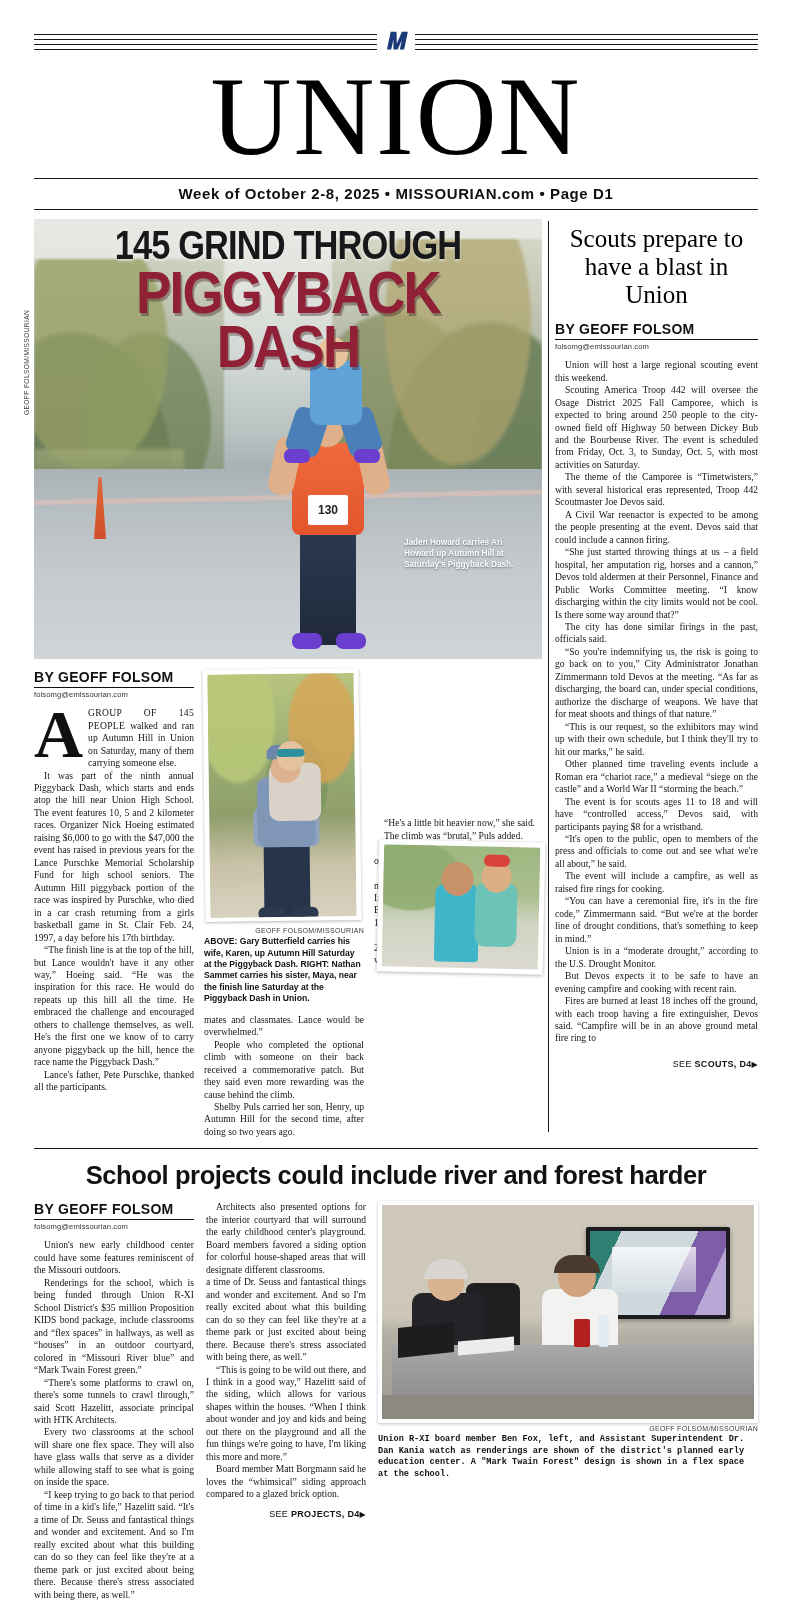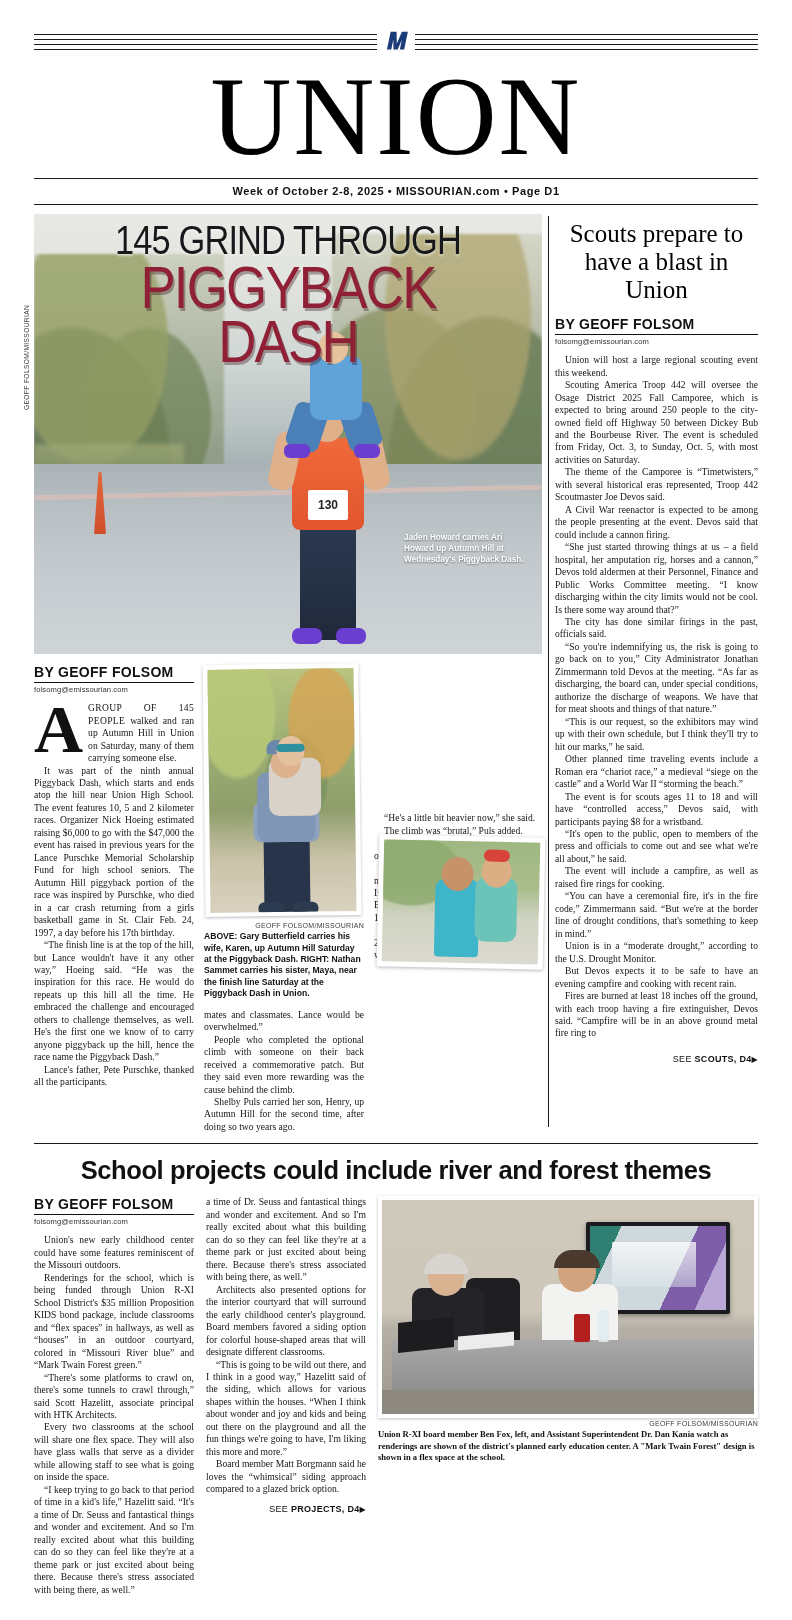--- a/index.html
+++ b/index.html
@@ -39,21 +39,21 @@
     line-height: 0.93;
     letter-spacing: 2px;
     color: #000;
     margin-top: 8px;
     font-weight: normal;
   }
   .nameplate-rule-top { border-top: 1px solid #1a1a1a; margin-top: 10px; }
   .dateline {
     text-align: center;
     font-family: "Liberation Sans", sans-serif;
-    font-size: 11px; font-weight: bold; letter-spacing: 0.6px;
+    font-size: 15px; font-weight: bold; letter-spacing: 0.6px;
     color: #111; padding: 6px 0 7px 0;
   }
   .nameplate-rule-bot { border-top: 1.6px solid #1a1a1a; }
 
   
   .body-wrap { padding: 0 34px; position: relative; }
 
   .top-section { display: flex; position: relative; margin-top: 9px; }
   .left-block { width: 508px; position: relative; }
   .vrule { width: 13px; position: relative; }
@@ -128,21 +128,21 @@
   .rider{position:absolute;bottom:180px;left:14px;width:96px;height:140px;}
   .rd-torso{position:absolute;bottom:40px;left:26px;width:52px;height:64px;background:#5fa3d8;border-radius:10px;}
   .rd-head{position:absolute;bottom:96px;left:34px;width:30px;height:32px;background:#e7c39d;border-radius:50%;}
   .rd-leg1{position:absolute;bottom:10px;left:6px;width:34px;height:46px;background:#4a7fb8;border-radius:8px;transform:rotate(18deg);}
   .rd-leg2{position:absolute;bottom:10px;left:60px;width:34px;height:46px;background:#4a7fb8;border-radius:8px;transform:rotate(-18deg);}
   .rd-shoe1{position:absolute;bottom:2px;left:0px;width:26px;height:14px;background:#6a3fd0;border-radius:6px;}
   .rd-shoe2{position:absolute;bottom:2px;left:70px;width:26px;height:14px;background:#6a3fd0;border-radius:6px;}
 
   .hero-headline {
     position: absolute; left: 0; right: 0; top: 8px; text-align: center;
-    font-family: "Liberation Sans", sans-serif; font-weight: normal;
+    font-family: "Liberation Sans", sans-serif; font-weight: bold;
     z-index: 4;
   }
   .hl1 {
     font-size: 40px; line-height: 0.92; color: #17181a;
     letter-spacing: -1px; transform: scaleX(0.86); transform-origin: center;
     text-shadow: 0 2px 3px rgba(255,255,255,.5);
   }
   .hl2 {
     font-size: 60px; line-height: 0.9; color: #8f2036;
     letter-spacing: -2px; transform: scaleX(0.88); transform-origin: center;
@@ -305,21 +305,21 @@
   .bp-laptop{position:absolute;left:16px;bottom:64px;width:56px;height:30px;background:#1d1d20;transform:skewY(-6deg);}
   .bp-cup{position:absolute;left:192px;bottom:72px;width:16px;height:28px;background:#b3201f;border-radius:2px;}
   .bp-bottle{position:absolute;left:216px;bottom:72px;width:11px;height:32px;background:rgba(225,235,240,.9);border-radius:3px;}
   .bp-papers{position:absolute;left:76px;bottom:66px;width:56px;height:14px;background:#ececec;transform:skewY(-5deg);}
 
   .bcaption-credit {
     font-family: "Liberation Sans", sans-serif; font-size: 7px; color: #3a3a3a;
     text-align: right; padding-top: 2px; letter-spacing:.3px;
   }
   .bcaption {
-    font-family: Liberation Serif, serif; font-weight: bold;
+    font-family: Liberation Mono, monospace; font-weight: bold;
     font-size: 8.6px; line-height: 1.34; color: #111; padding-top: 2px;
   }
   .jump {
     font-family: "Liberation Sans", sans-serif; font-size: 9px;
     letter-spacing: .3px; color: #111; text-align: right; padding-top: 8px;
   }
   .jump b { font-weight: bold; }
   .jump .arrow { font-size: 8px; }
   .scouts-jump { text-align: right; padding-top: 14px; }
 </style>
@@ -372,21 +372,21 @@
               <div class="rd-torso"></div>
                 <div class="rd-head"></div>
             </div>
           </div>
 
           <div class="hero-headline">
             <div class="hl1">145 GRIND THROUGH</div>
             <div class="hl2">PIGGYBACK DASH</div>
           </div>
 
-          <div class="hero-overlay-cap">Jaden Howard carries Ari Howard up Autumn Hill at Wednesday's Piggyback Dash.</div>
+          <div class="hero-overlay-cap">Jaden Howard carries Ari Howard up Autumn Hill at Saturday's Piggyback Dash.</div>
         </div>
         <div class="hero-credit">GEOFF FOLSOM/MISSOURIAN</div>
 
         <div class="art-grid">
 
           <div class="col c1">
             <div class="byline">BY GEOFF FOLSOM</div>
             <div class="byline-rule"></div>
             <div class="byemail">folsomg@emissourian.com</div>
             <p class="body noind dropcap-para"><span class="dropcap">A</span><span class="smallcaps">GROUP OF 145 PEOPLE</span> <span>walked and ran up Autumn Hill in Union on Saturday, many of them carrying someone else.</span></p>
@@ -461,37 +461,37 @@
         <p class="body">The event will include a campfire, as well as raised fire rings for cooking.</p>
         <p class="body">“You can have a ceremonial fire, it's in the fire code,” Zimmermann said. “But we're at the border line of drought conditions, that's something to keep in mind.”</p>
         <p class="body">Union is in a “moderate drought,” according to the U.S. Drought Monitor.</p>
         <p class="body">But Devos expects it to be safe to have an evening campfire and cooking with recent rain.</p>
         <p class="body">Fires are burned at least 18 inches off the ground, with each troop having a fire extinguisher, Devos said. “Campfire will be in an above ground metal fire ring to</p>
         <div class="jump scouts-jump"><span>SEE</span> <b>SCOUTS, D4</b><span class="arrow">▶</span></div>
       </div>
     </div>
 
     <div class="sec-rule"></div>
-    <div class="bottom-head">School projects could include river and forest themes</div>
+    <div class="bottom-head">School projects could include river and forest harder</div>
 
     <div class="bot-grid">
       <div class="bcol">
         <div class="byline">BY GEOFF FOLSOM</div>
         <div class="byline-rule"></div>
         <div class="byemail">folsomg@emissourian.com</div>
         <p class="body">Union's new early childhood center could have some features reminiscent of the Missouri outdoors.</p>
         <p class="body">Renderings for the school, which is being funded through Union R-XI School District's $35 million Proposition KIDS bond package, include classrooms and “flex spaces” in hallways, as well as “houses” in an outdoor courtyard, colored in “Missouri River blue” and “Mark Twain Forest green.”</p>
         <p class="body">“There's some platforms to crawl on, there's some tunnels to crawl through,” said Scott Hazelitt, associate principal with HTK Architects.</p>
         <p class="body">Every two classrooms at the school will share one flex space. They will also have glass walls that serve as a divider while allowing staff to see what is going on inside the space.</p>
         <p class="body">“I keep trying to go back to that period of time in a kid's life,” Hazelitt said. “It's a time of Dr. Seuss and fantastical things and wonder and excitement. And so I'm really excited about what this building can do so they can feel like they're at a theme park or just excited about being there. Because there's stress associated with being there, as well.”</p>
       </div>
 
       <div class="bcol">
+        <p class="body">Architects also presented options for the interior courtyard that will surround the early childhood center's playground. Board members favored a siding option for colorful house-shaped areas that will designate different classrooms.</p>
         <p class="body noind">a time of Dr. Seuss and fantastical things and wonder and excitement. And so I'm really excited about what this building can do so they can feel like they're at a theme park or just excited about being there. Because there's stress associated with being there, as well.”</p>
-        <p class="body">Architects also presented options for the interior courtyard that will surround the early childhood center's playground. Board members favored a siding option for colorful house-shaped areas that will designate different classrooms.</p>
         <p class="body">“This is going to be wild out there, and I think in a good way,” Hazelitt said of the siding, which allows for various shapes within the houses. “When I think about wonder and joy and kids and being out there on the playground and all the fun things we're going to have, I'm liking this more and more.”</p>
         <p class="body">Board member Matt Borgmann said he loves the “whimsical” siding approach compared to a glazed brick option.</p>
         <div class="jump"><span>SEE</span> <b>PROJECTS, D4</b><span class="arrow">▶</span></div>
       </div>
 
       <div class="bphoto-wrap">
         <div class="bphoto">
           <div class="img">
             <div class="bp-tv">
                 <div class="scr"></div>

